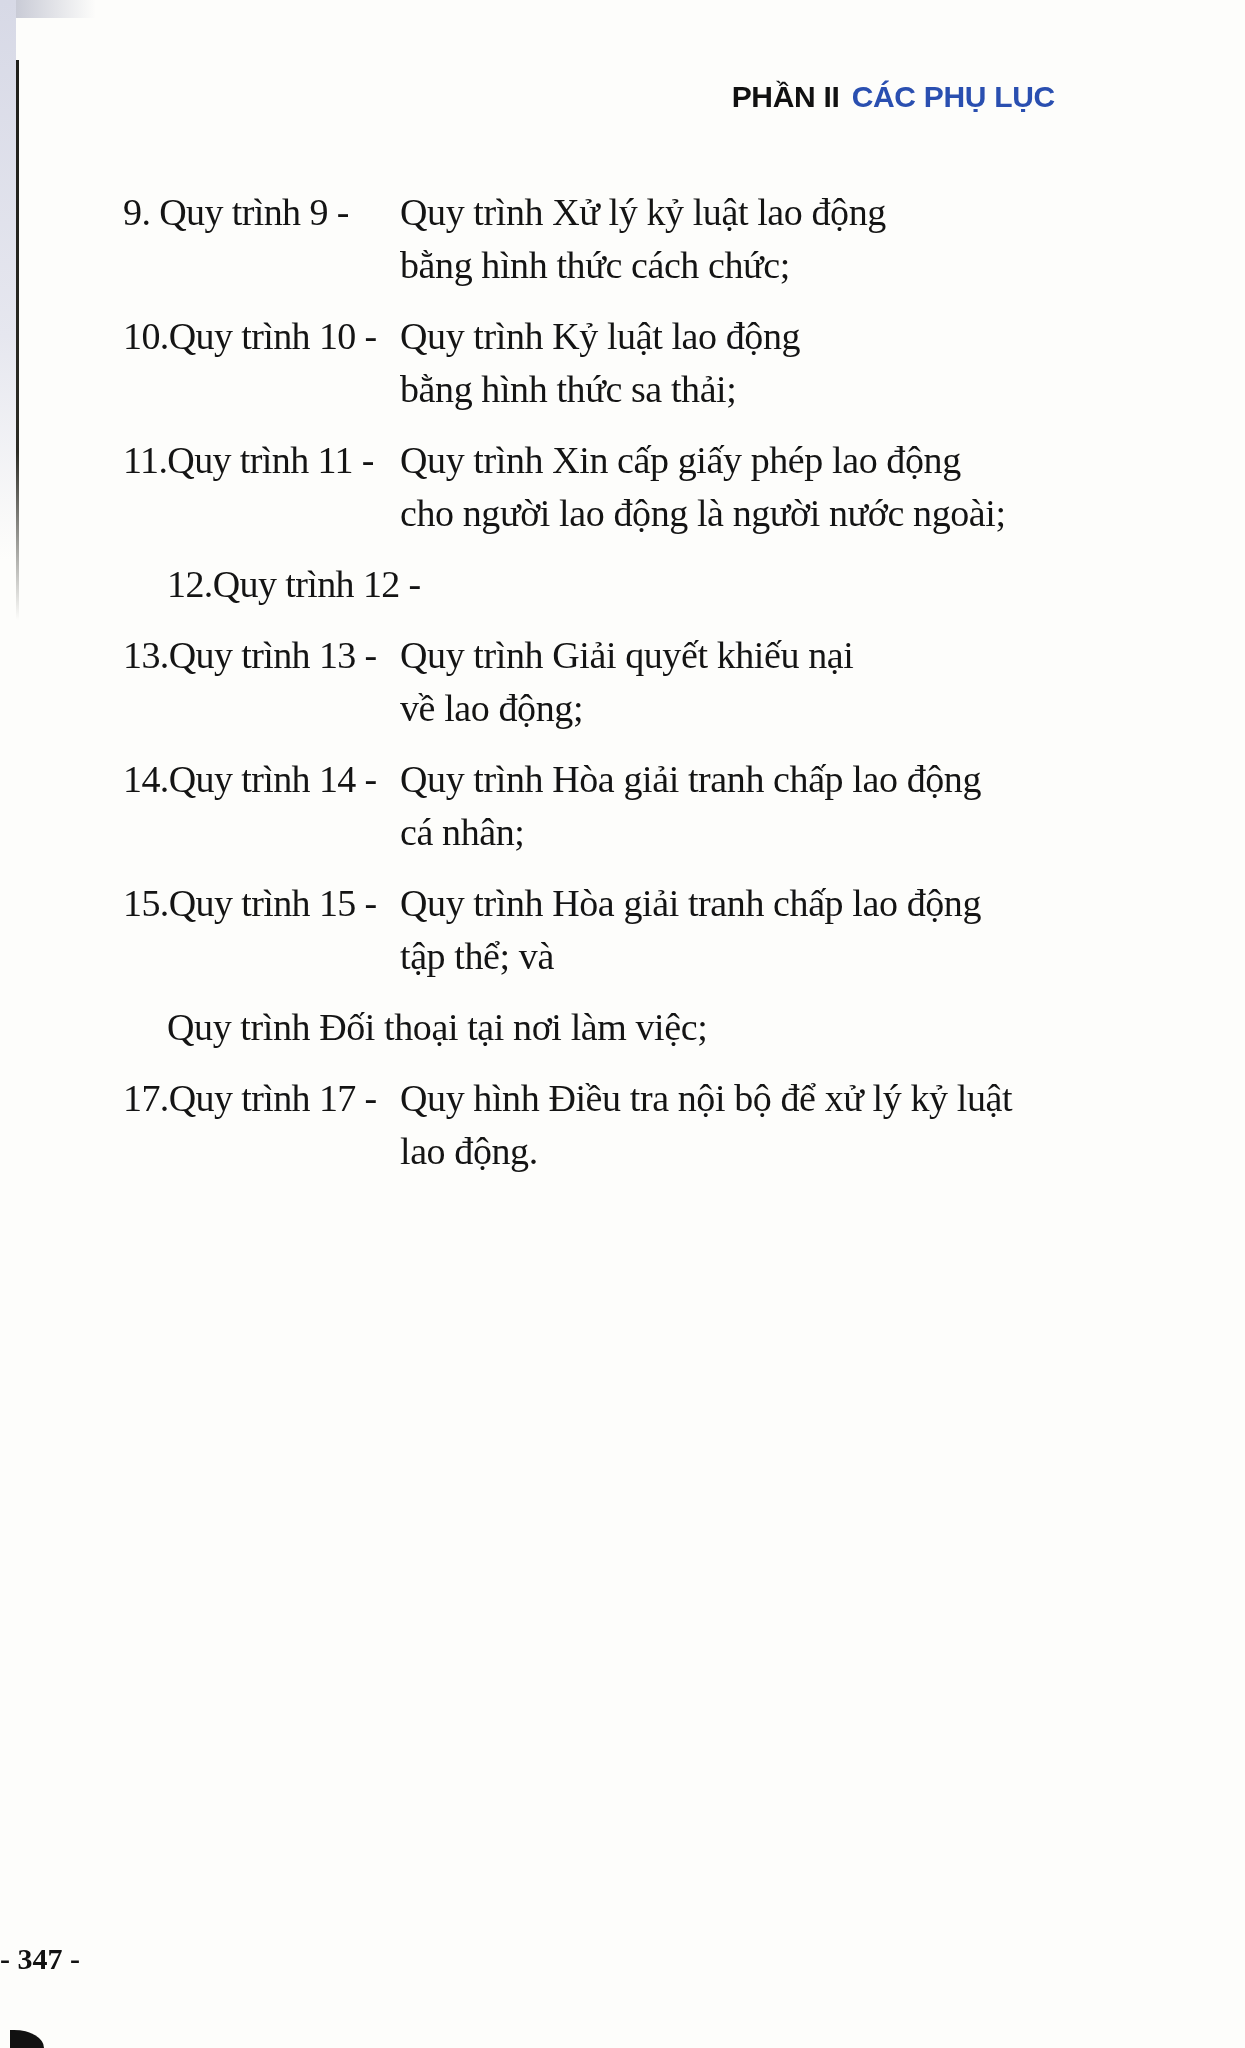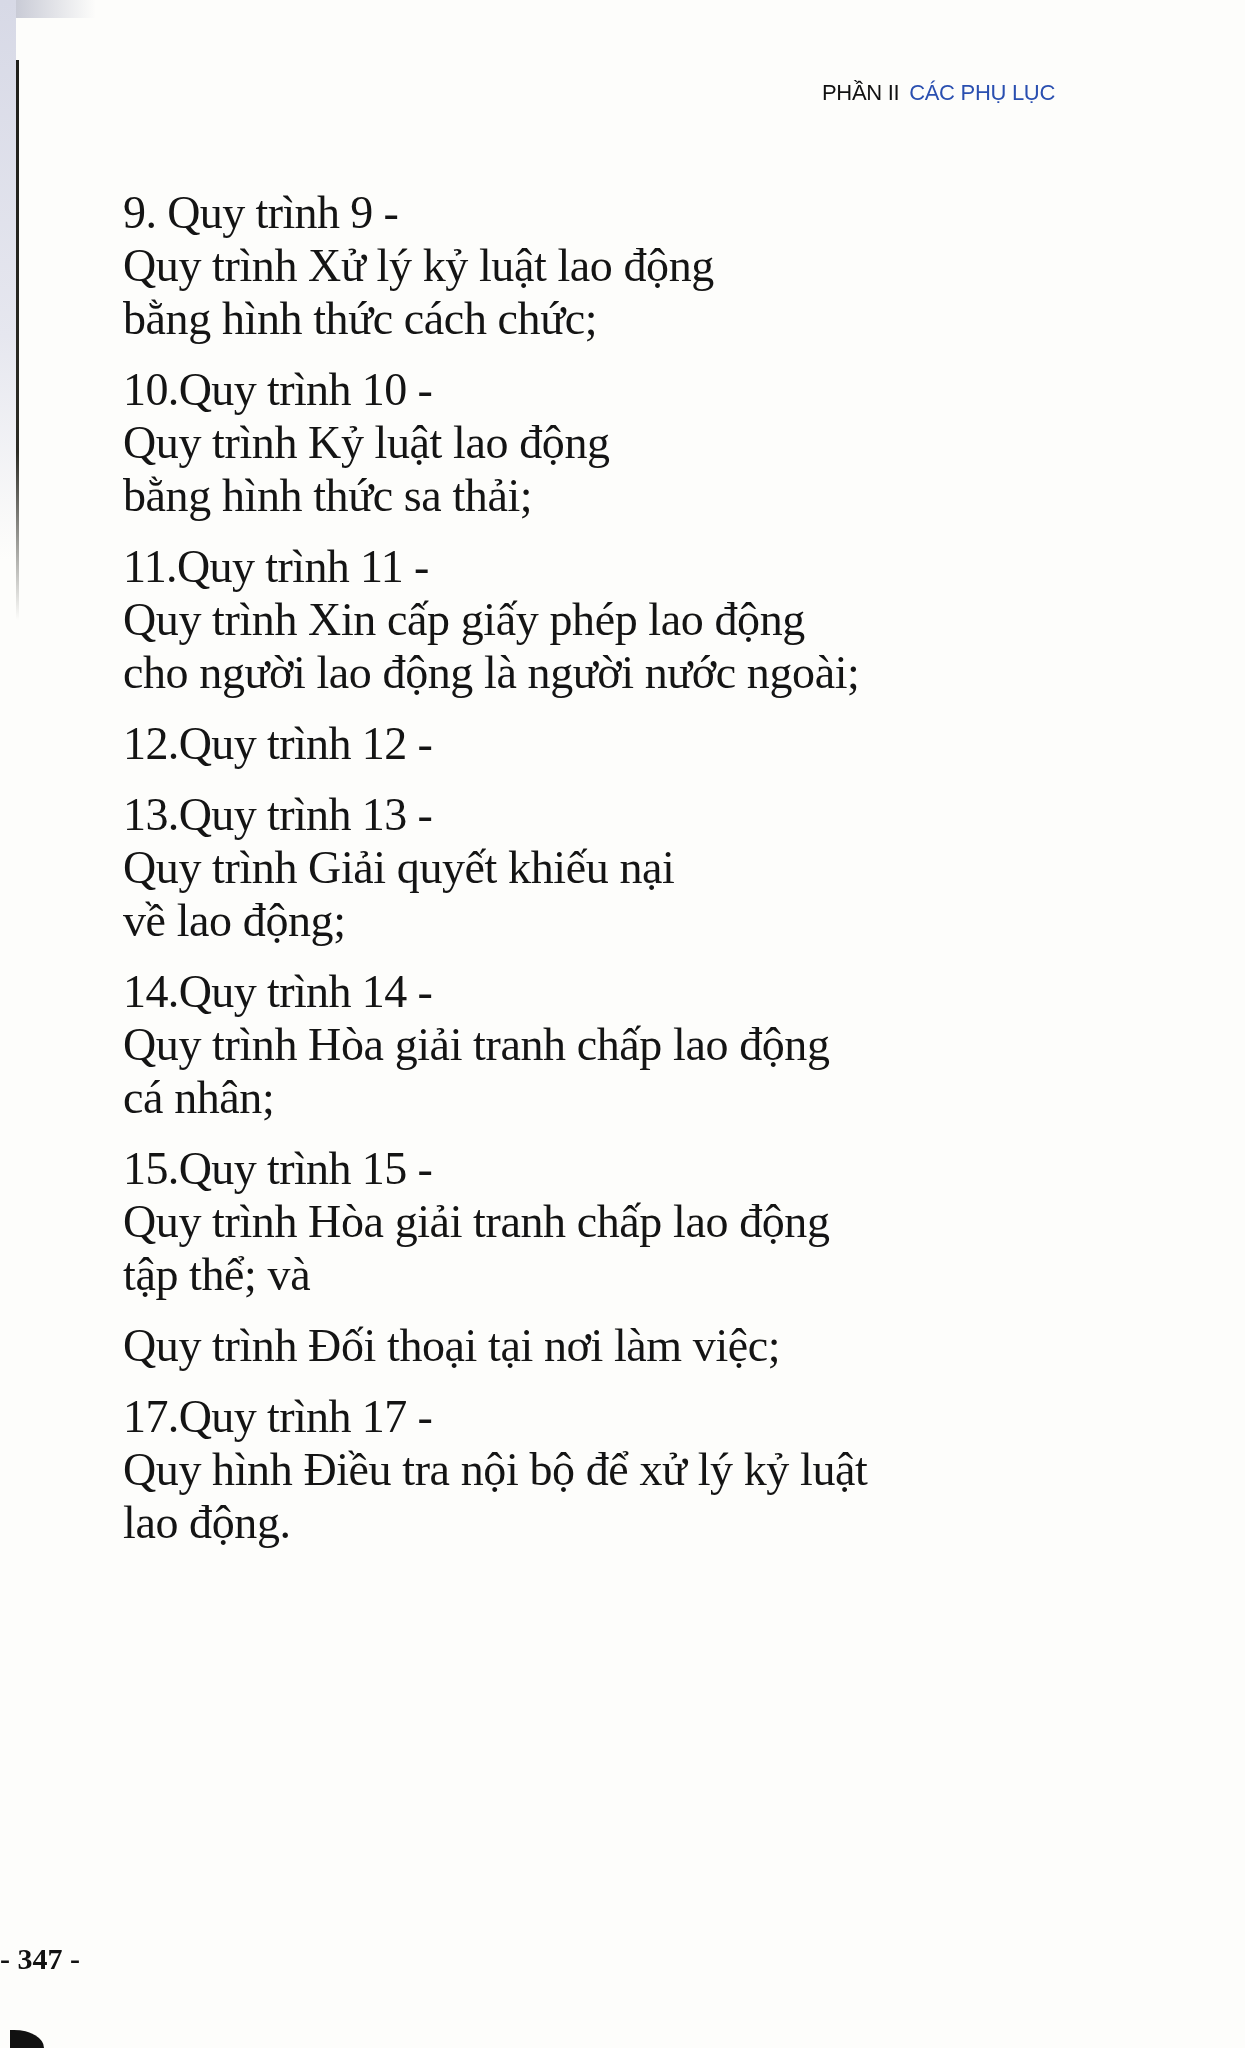--- a/index.html
+++ b/index.html
@@ -21,29 +21,29 @@
     position: absolute; left: 16px; top: 0; width: 80px; height: 18px;
     background: linear-gradient(to right, #c9cbd6, rgba(253,253,251,0));
   }
   .corner-bottom {
     position: absolute; left: 10px; bottom: 0; width: 34px; height: 18px;
     background: #111; border-top-right-radius: 30px 18px;
   }
   .running-head {
     position: absolute; top: 80px; right: 190px;
     font-family: "Liberation Sans", "DejaVu Sans", sans-serif;
-    font-weight: 400; font-size: 22px; letter-spacing: -0.3px;
+    font-weight: 700; font-size: 30px; letter-spacing: -0.3px;
     white-space: nowrap;
   }
   .running-head .part { color: #111; }
   .running-head .section { color: #2a4fb0; margin-left: 4px; }
 
   .list { position: absolute; left: 123px; top: 186px; width: 920px; }
-  .item { display: flex; font-size: 46px; line-height: 53px; margin-bottom: 18px; flex-direction: column; }
-  .item.single { margin-bottom: 18px; }
+  .item { display: flex; font-size: 38px; line-height: 53px; margin-bottom: 18px; }
+  .item.single { margin-bottom: 18px; margin-left: 44px; }
   .item .num { width: 277px; flex: none; white-space: nowrap; letter-spacing: -0.6px; }
   .item .desc { flex: 1; letter-spacing: -0.4px; }
   .item .desc span { display: block; }
 
   .page-number {
     position: absolute; top: 1942px; left: 0; width: 1112px; text-align: left;
     font-size: 30px; font-weight: 700; color: #111;
   }
 </style>
 </head>

